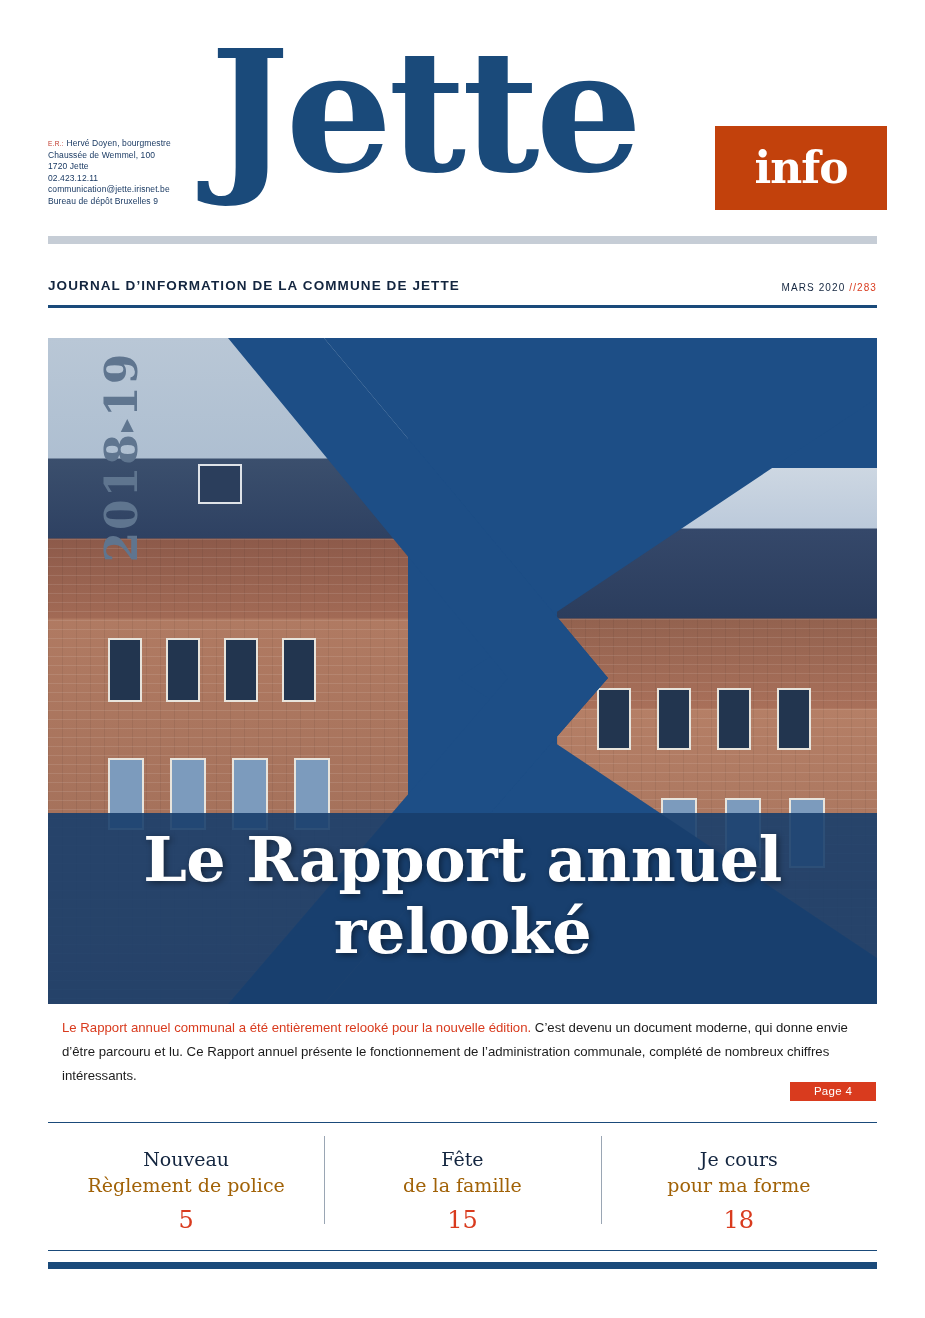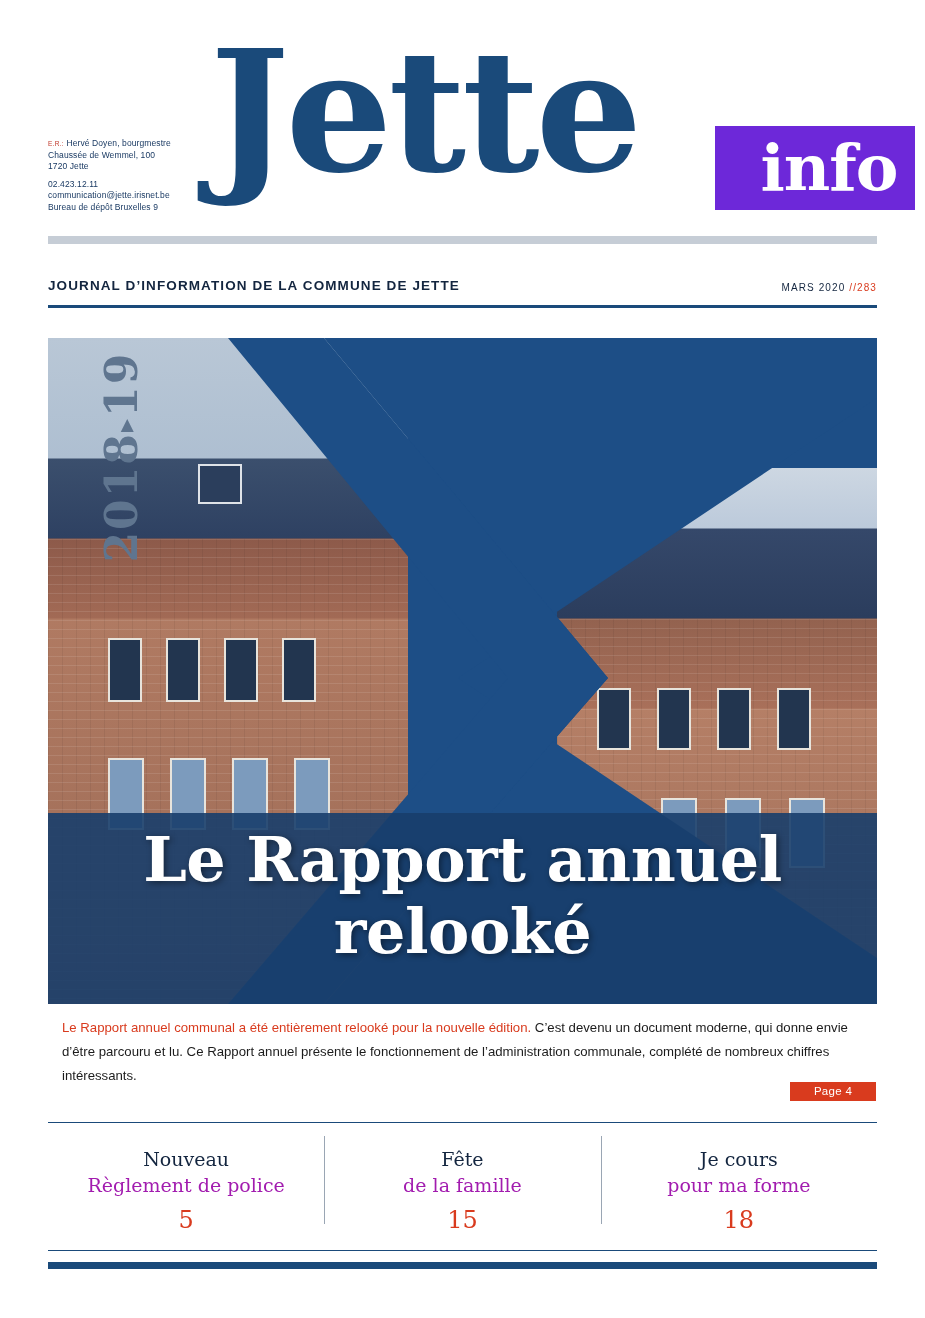--- a/index.html
+++ b/index.html
@@ -58,29 +58,28 @@
     color: #1a4a7a;
     letter-spacing: -4px;
   }
 
   .logo-info {
     position: absolute;
     left: 715px;
     top: 126px;
     width: 172px;
     height: 84px;
-    background: #6d28d9;
+    background: #c2410c;
     color: #ffffff;
     font-family: "DejaVu Serif", "Liberation Serif", serif;
     font-weight: 700;
-    font-size: 64px;
+    font-size: 44px;
     line-height: 84px;
     text-align: center;
     letter-spacing: -1px;
-    padding-left: 28px;
   }
 
   
   .rule-grey {
     position: absolute;
     left: 48px;
     top: 236px;
     width: 829px;
     height: 8px;
     background: #c6cdd6;
@@ -285,21 +284,21 @@
     background: #9aa6b4;
   }
   .teaser .l1 {
     font-size: 19px;
     line-height: 26px;
     color: #13253f;
   }
   .teaser .l2 {
     font-size: 19px;
     line-height: 26px;
-    color: #a21caf;
+    color: #a16207;
   }
   .teaser .pg {
     margin-top: 8px;
     font-size: 24px;
     color: #d93b1e;
   }
 
   .rule-thin-bot {
     position: absolute;
     left: 48px;
@@ -321,21 +320,21 @@
 <body>
 
 <div class="page">
 
   <div class="masthead">
 
     <div class="imprint">
       <div class="imprint-line"><span class="er">E.R.:</span> <span>Hervé Doyen, bourgmestre</span></div>
       <div class="imprint-line">Chaussée de Wemmel, 100</div>
       <div class="imprint-line">1720 Jette</div>
-      <div class="imprint-line" style="margin-top:6px;">02.423.12.11</div>
+      <div class="imprint-line" style="margin-top:0;">02.423.12.11</div>
       <div class="imprint-line">communication@jette.irisnet.be</div>
       <div class="imprint-line">Bureau de dépôt Bruxelles 9</div>
     </div>
 
     <div class="logo-jette">Jette</div>
     <div class="logo-info">info</div>
   </div>
 
   <div class="rule-grey"></div>
 

